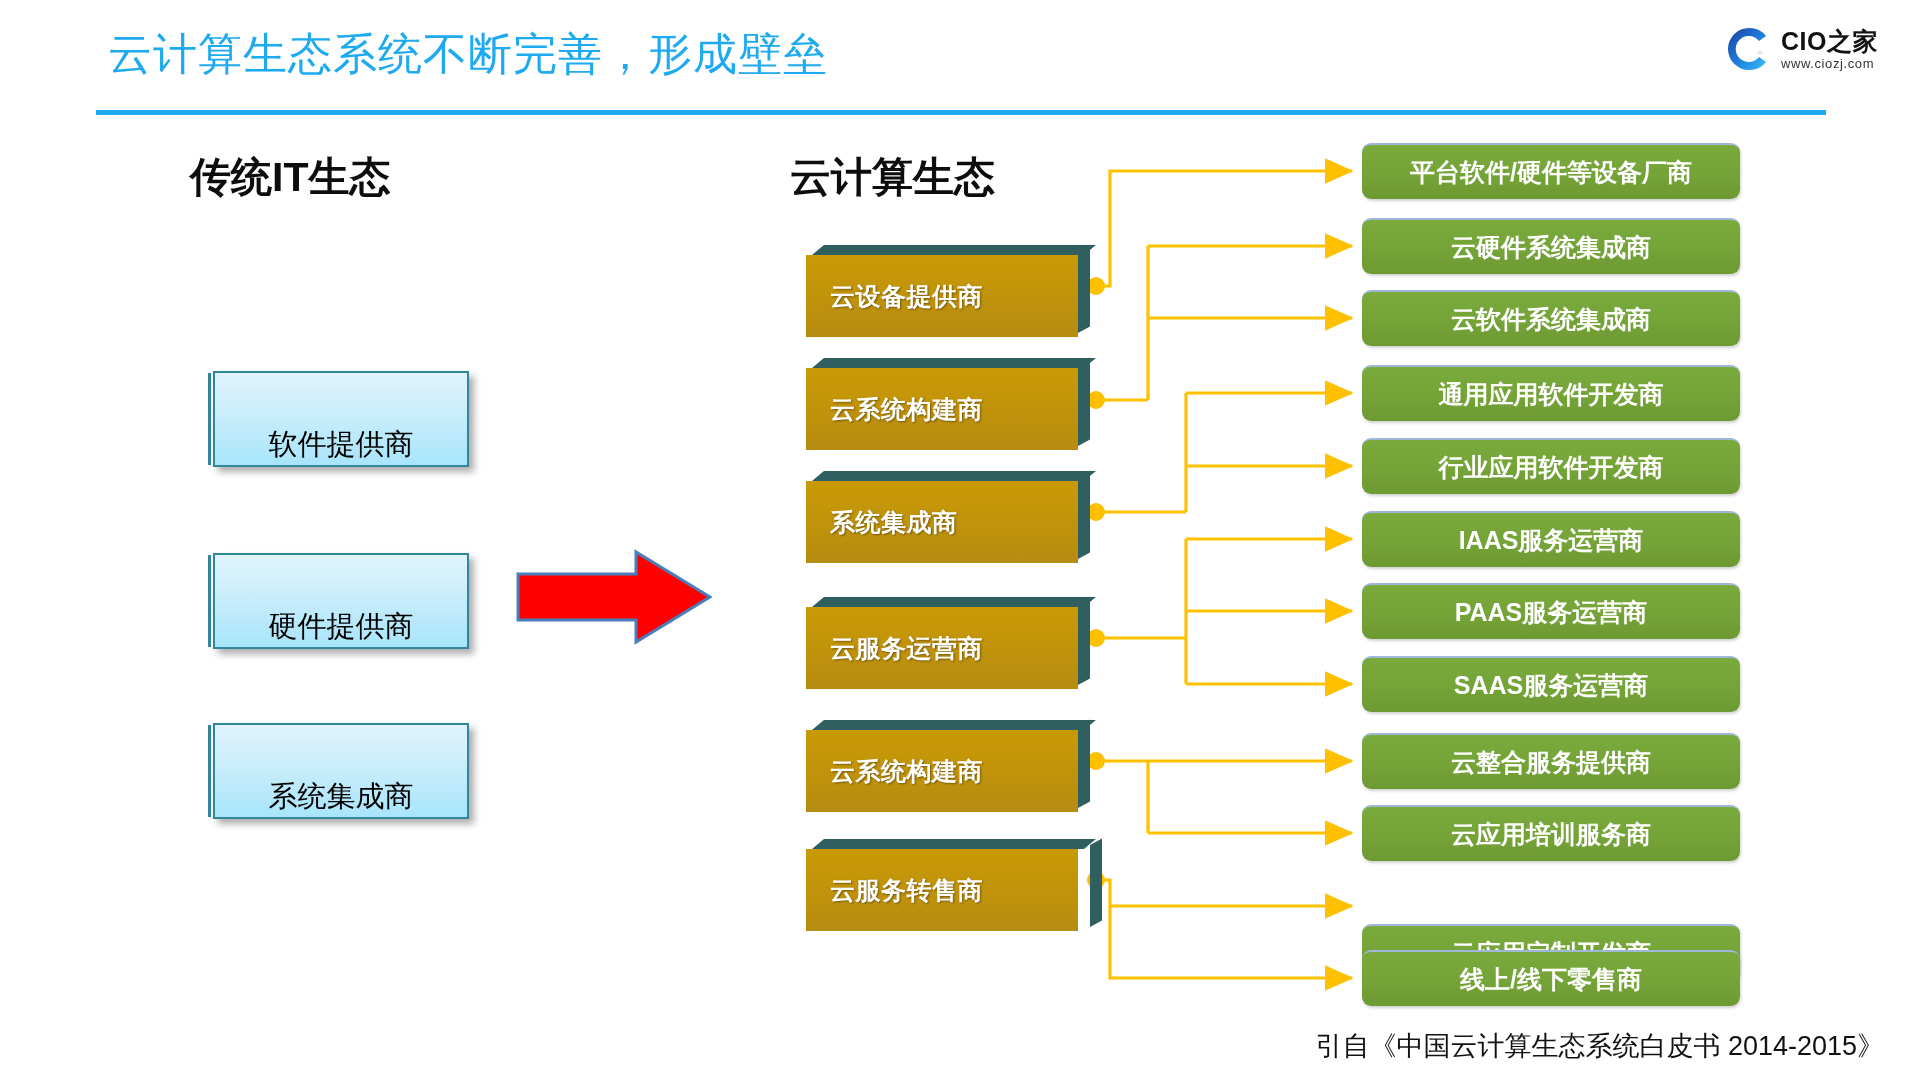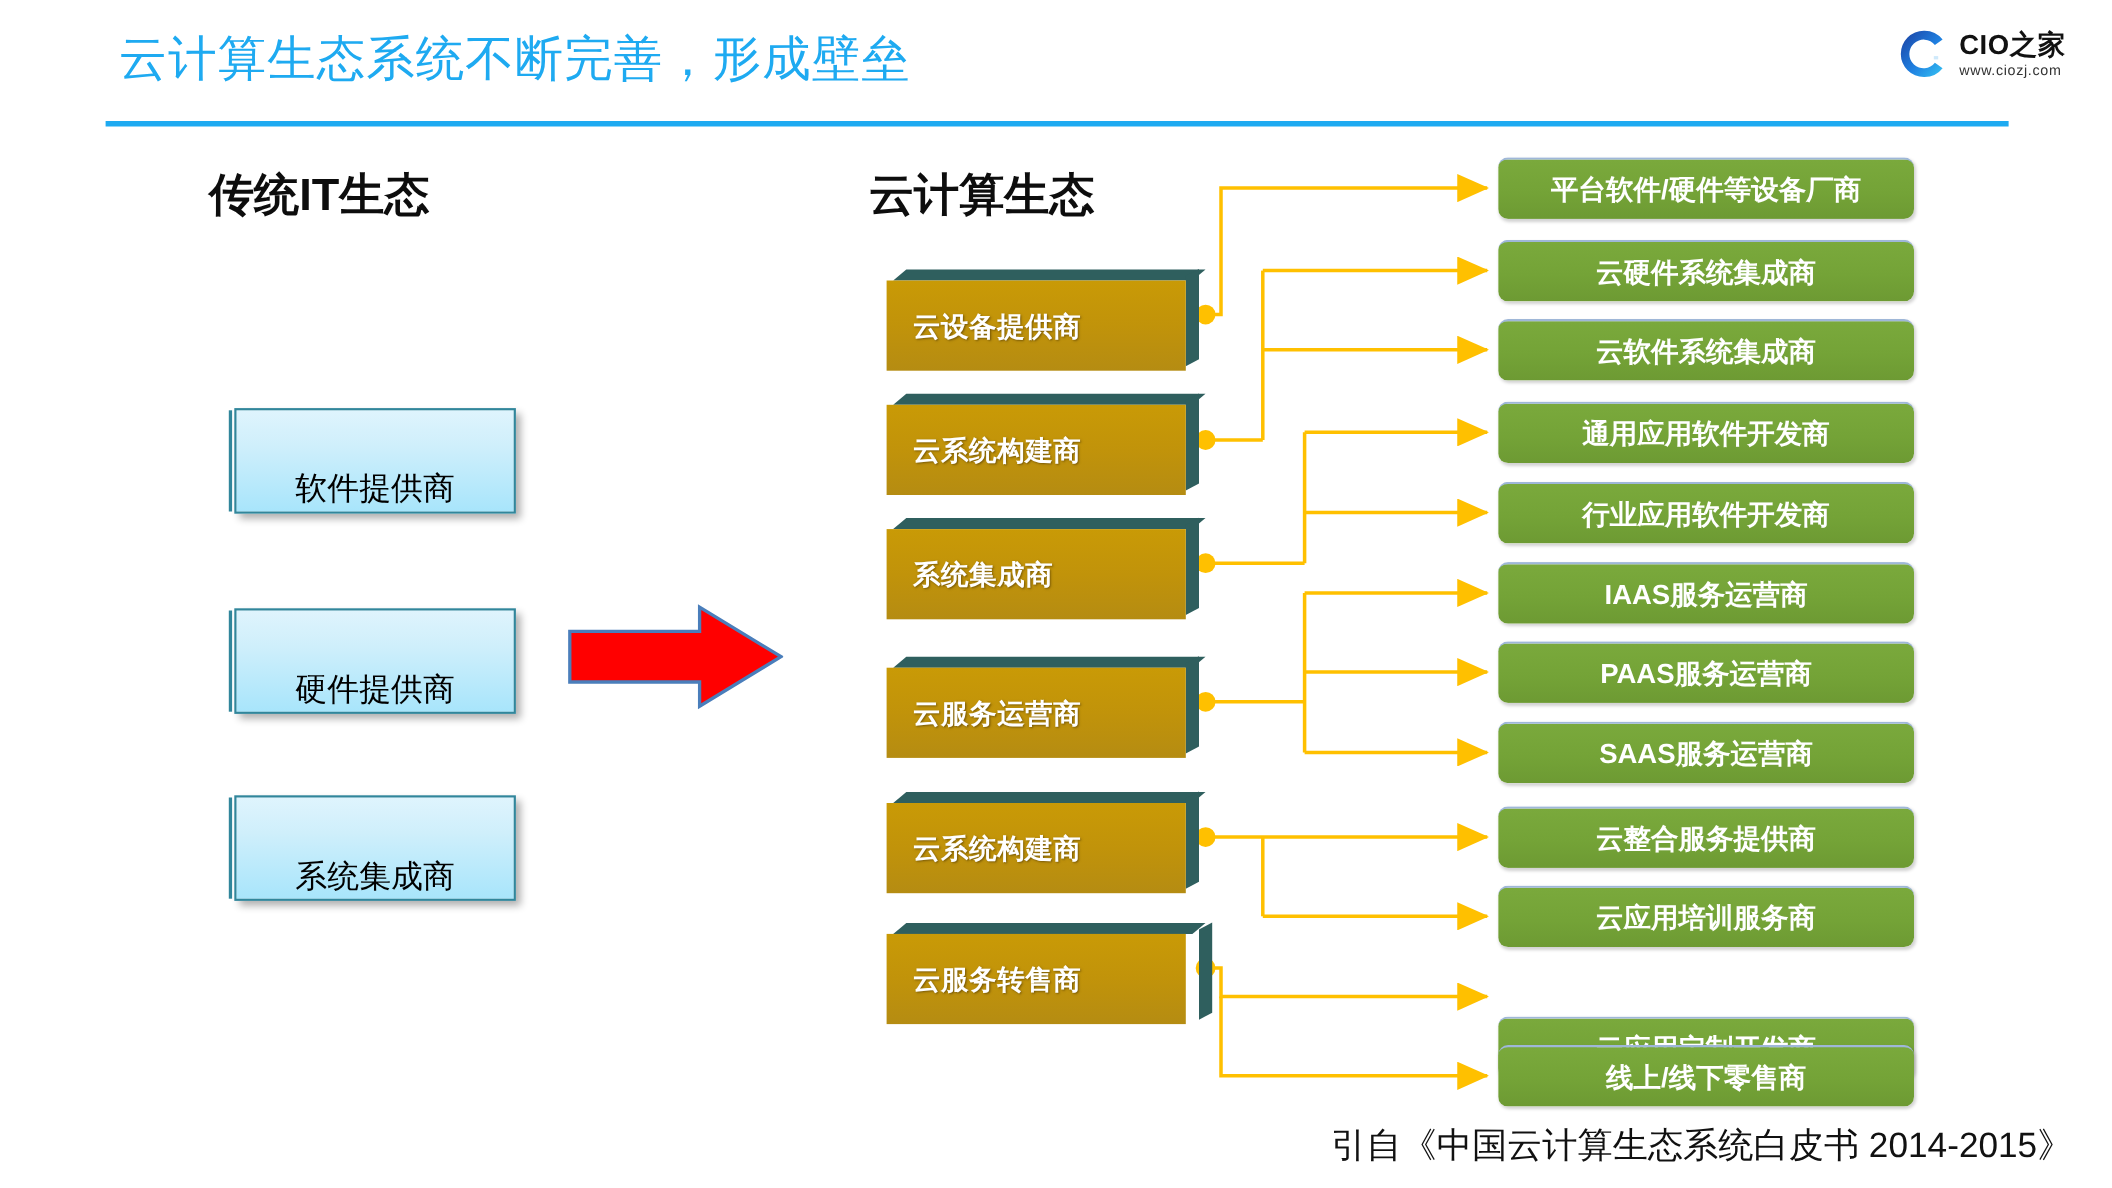--- a/index.html
+++ b/index.html
@@ -199,21 +199,21 @@
     width: 1920px;
     height: 1080px;
     pointer-events: none;
   }
 
   
   .footer-note {
     position: absolute;
     right: 36px;
     bottom: 16px;
-    font-size: 32px;
+    font-size: 27px;
     color: #111111;
     white-space: nowrap;
   }
 </style>
 </head>
 <body>
 
 <div class="slide">
 
   <div class="slide-title">云计算生态系统不断完善，形成壁垒</div>

